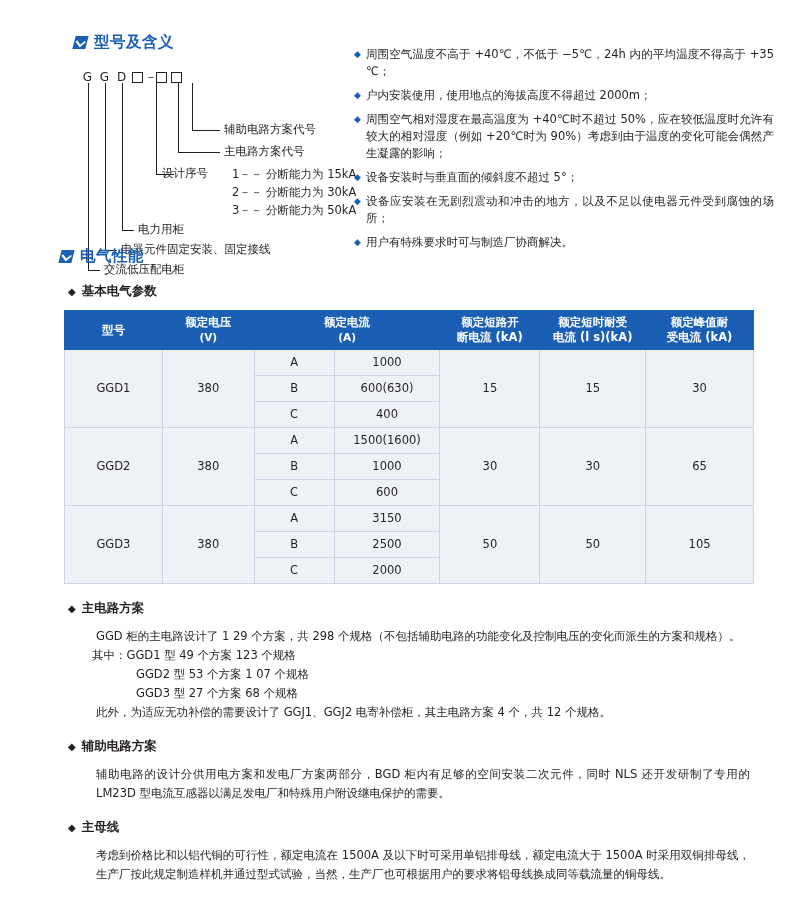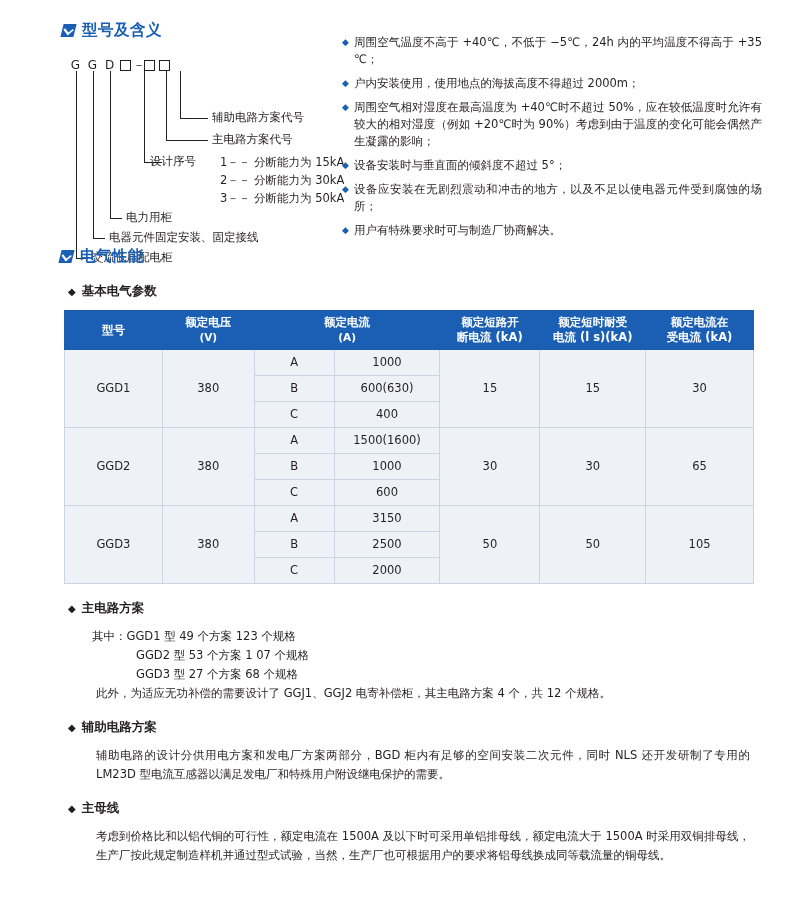--- a/index.html
+++ b/index.html
@@ -7,21 +7,21 @@
   body {
     width: 800px;
     height: 901px;
     background: #ffffff;
     font-family: "DejaVu Sans", "Liberation Sans", sans-serif;
     color: #231f20;
     font-size: 11.5px;
     position: relative;
     overflow: hidden;
   }
-  .page { position: relative; width: 800px; height: 901px; padding: 2px; }
+  .page { position: relative; width: 800px; height: 901px; padding: 14px; }
 
   
   .sec-head {
     display: flex;
     align-items: center;
     gap: 7px;
   }
   .sec-head .mark {
     width: 13px; height: 13px;
     background: #1a5fb4;
@@ -241,21 +241,21 @@
           </th>
           <th style="width:100px;">
             <div>额定短路开</div>
             <div>断电流 (kA)</div>
           </th>
           <th style="width:106px;">
             <div>额定短时耐受</div>
             <div>电流 (l s)(kA)</div>
           </th>
           <th style="width:108px;">
-            <div>额定电流在</div>
+            <div>额定峰值耐</div>
             <div>受电流 (kA)</div>
           </th>
         </tr>
       </thead>
       <tbody>
 
         <tr class="grp-start">
           <td rowspan="3">GGD1</td>
           <td rowspan="3">380</td>
           <td style="width:80px;">A</td>
@@ -309,20 +309,21 @@
           <td>2000</td>
         </tr>
       </tbody>
     </table>
 
     <div class="sub-head">
       <span class="dia">◆</span>
       <span>主电路方案</span>
     </div>
     <div class="body-txt">
+      <div class="p p-ind1">GGD 柜的主电路设计了 1 29 个方案，共 298 个规格（不包括辅助电路的功能变化及控制电压的变化而派生的方案和规格）。</div>
       <div class="p p-ind2">其中：GGD1 型  49 个方案  123 个规格</div>
       <div class="p p-ind3">GGD2 型  53 个方案  1 07 个规格</div>
       <div class="p p-ind3">GGD3 型  27 个方案   68 个规格</div>
       <div class="p p-ind1">此外，为适应无功补偿的需要设计了 GGJ1、GGJ2 电寄补偿柜，其主电路方案 4 个，共 12 个规格。</div>
     </div>
 
     <div class="sub-head">
       <span class="dia">◆</span>
       <span>辅助电路方案</span>
     </div>

